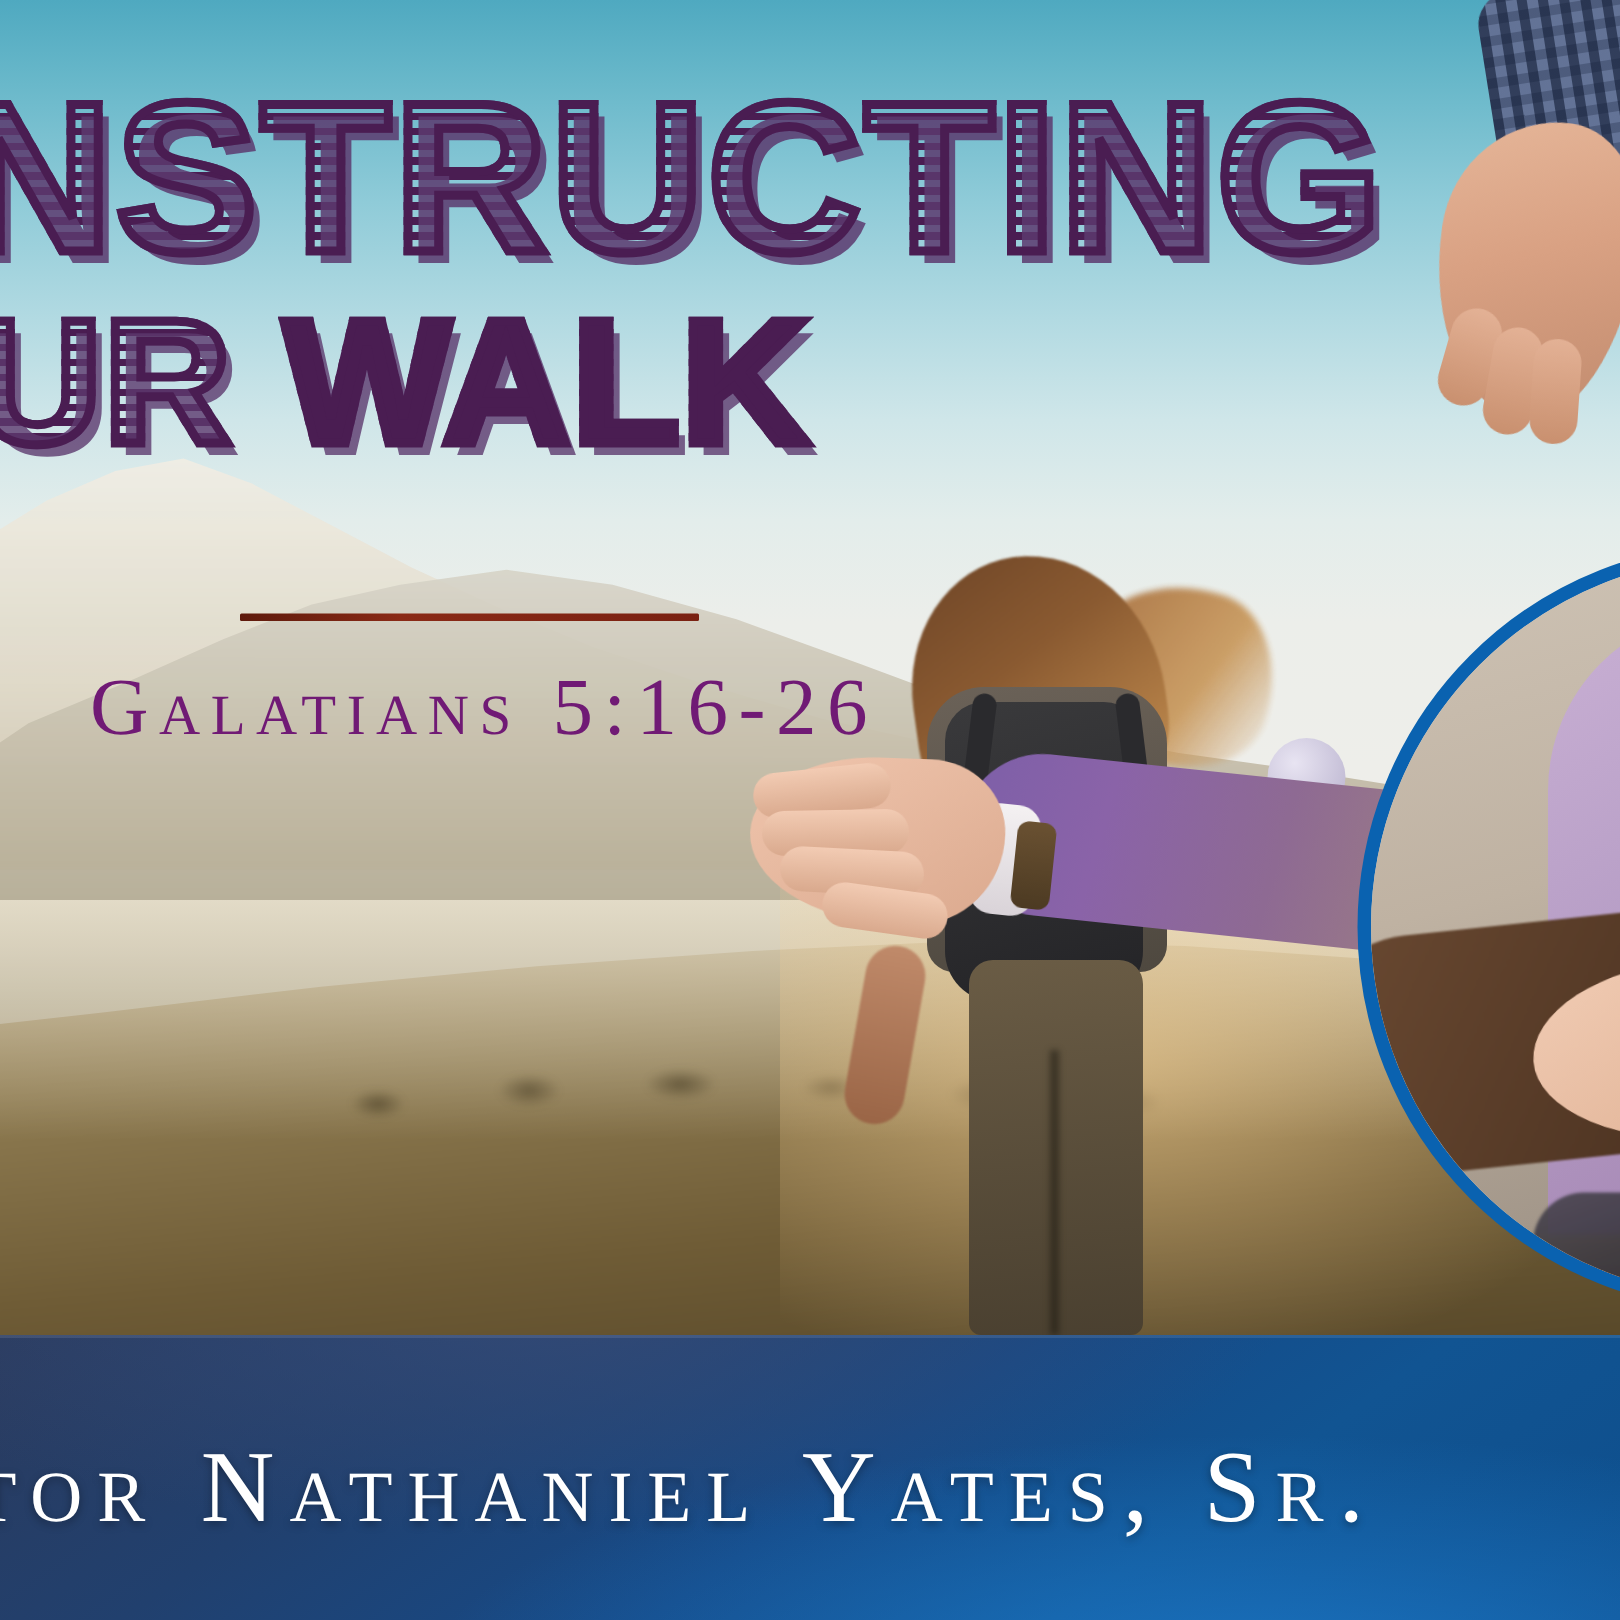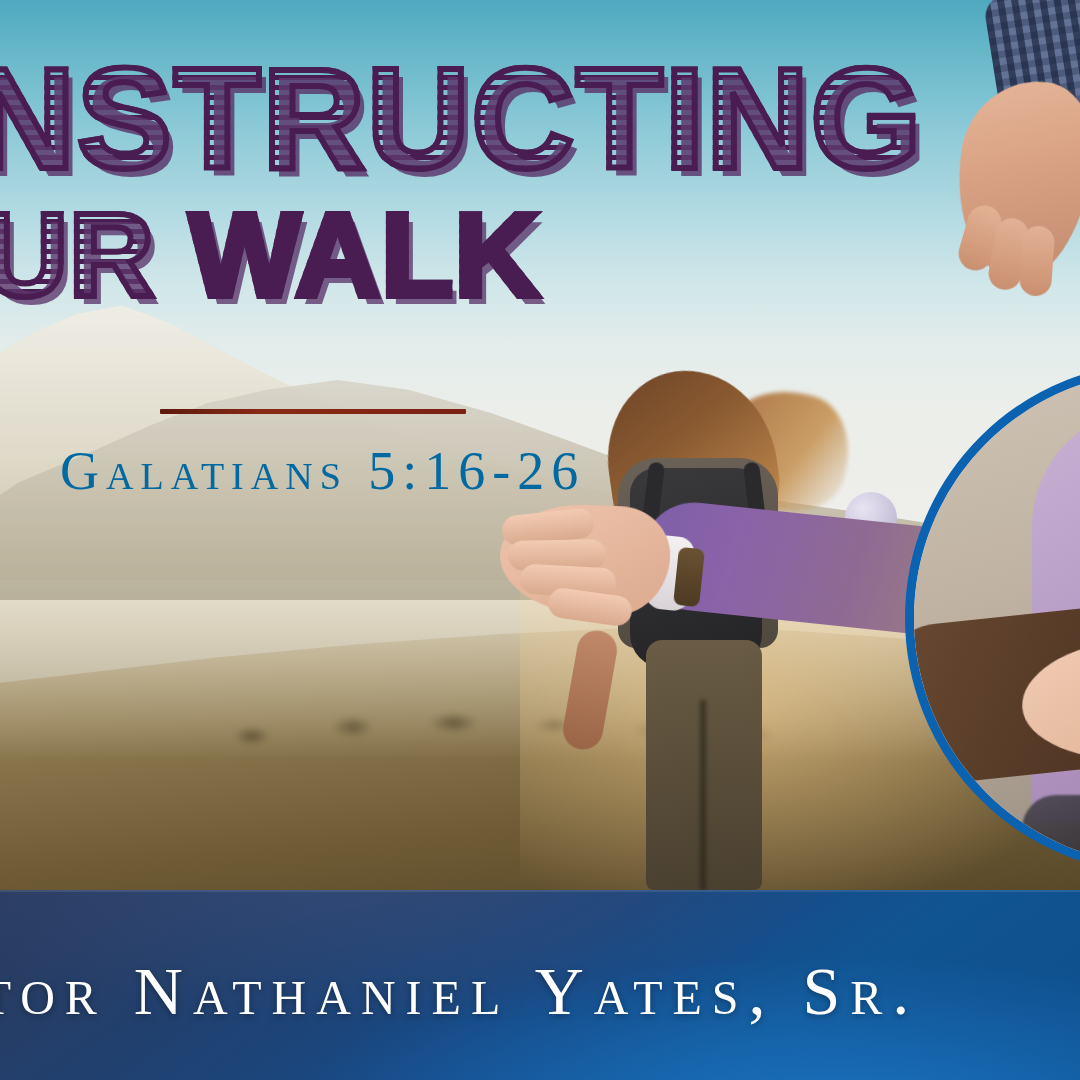--- a/index.html
+++ b/index.html
@@ -234,21 +234,21 @@
     position:absolute;left:160px;top:409px;width:306px;height:5px;
     background:linear-gradient(90deg,#5e1a0c,#8a2a16 35%,#7a2112 100%);
     border-radius:1px;
   }
   .reference{
     position:absolute;left:60px;top:440px;
     font-family:"Liberation Serif", serif;
     font-variant:small-caps;
     font-size:54px;
     letter-spacing:7px;
-    color:#0369a1;
+    color:#701a75;
     white-space:nowrap;
   }
 
   
   .portrait{
     position:absolute;left:905px;top:362px;
     width:512px;height:512px;
     border-radius:50%;
     border:9px solid #0a62b0;
     overflow:hidden;

